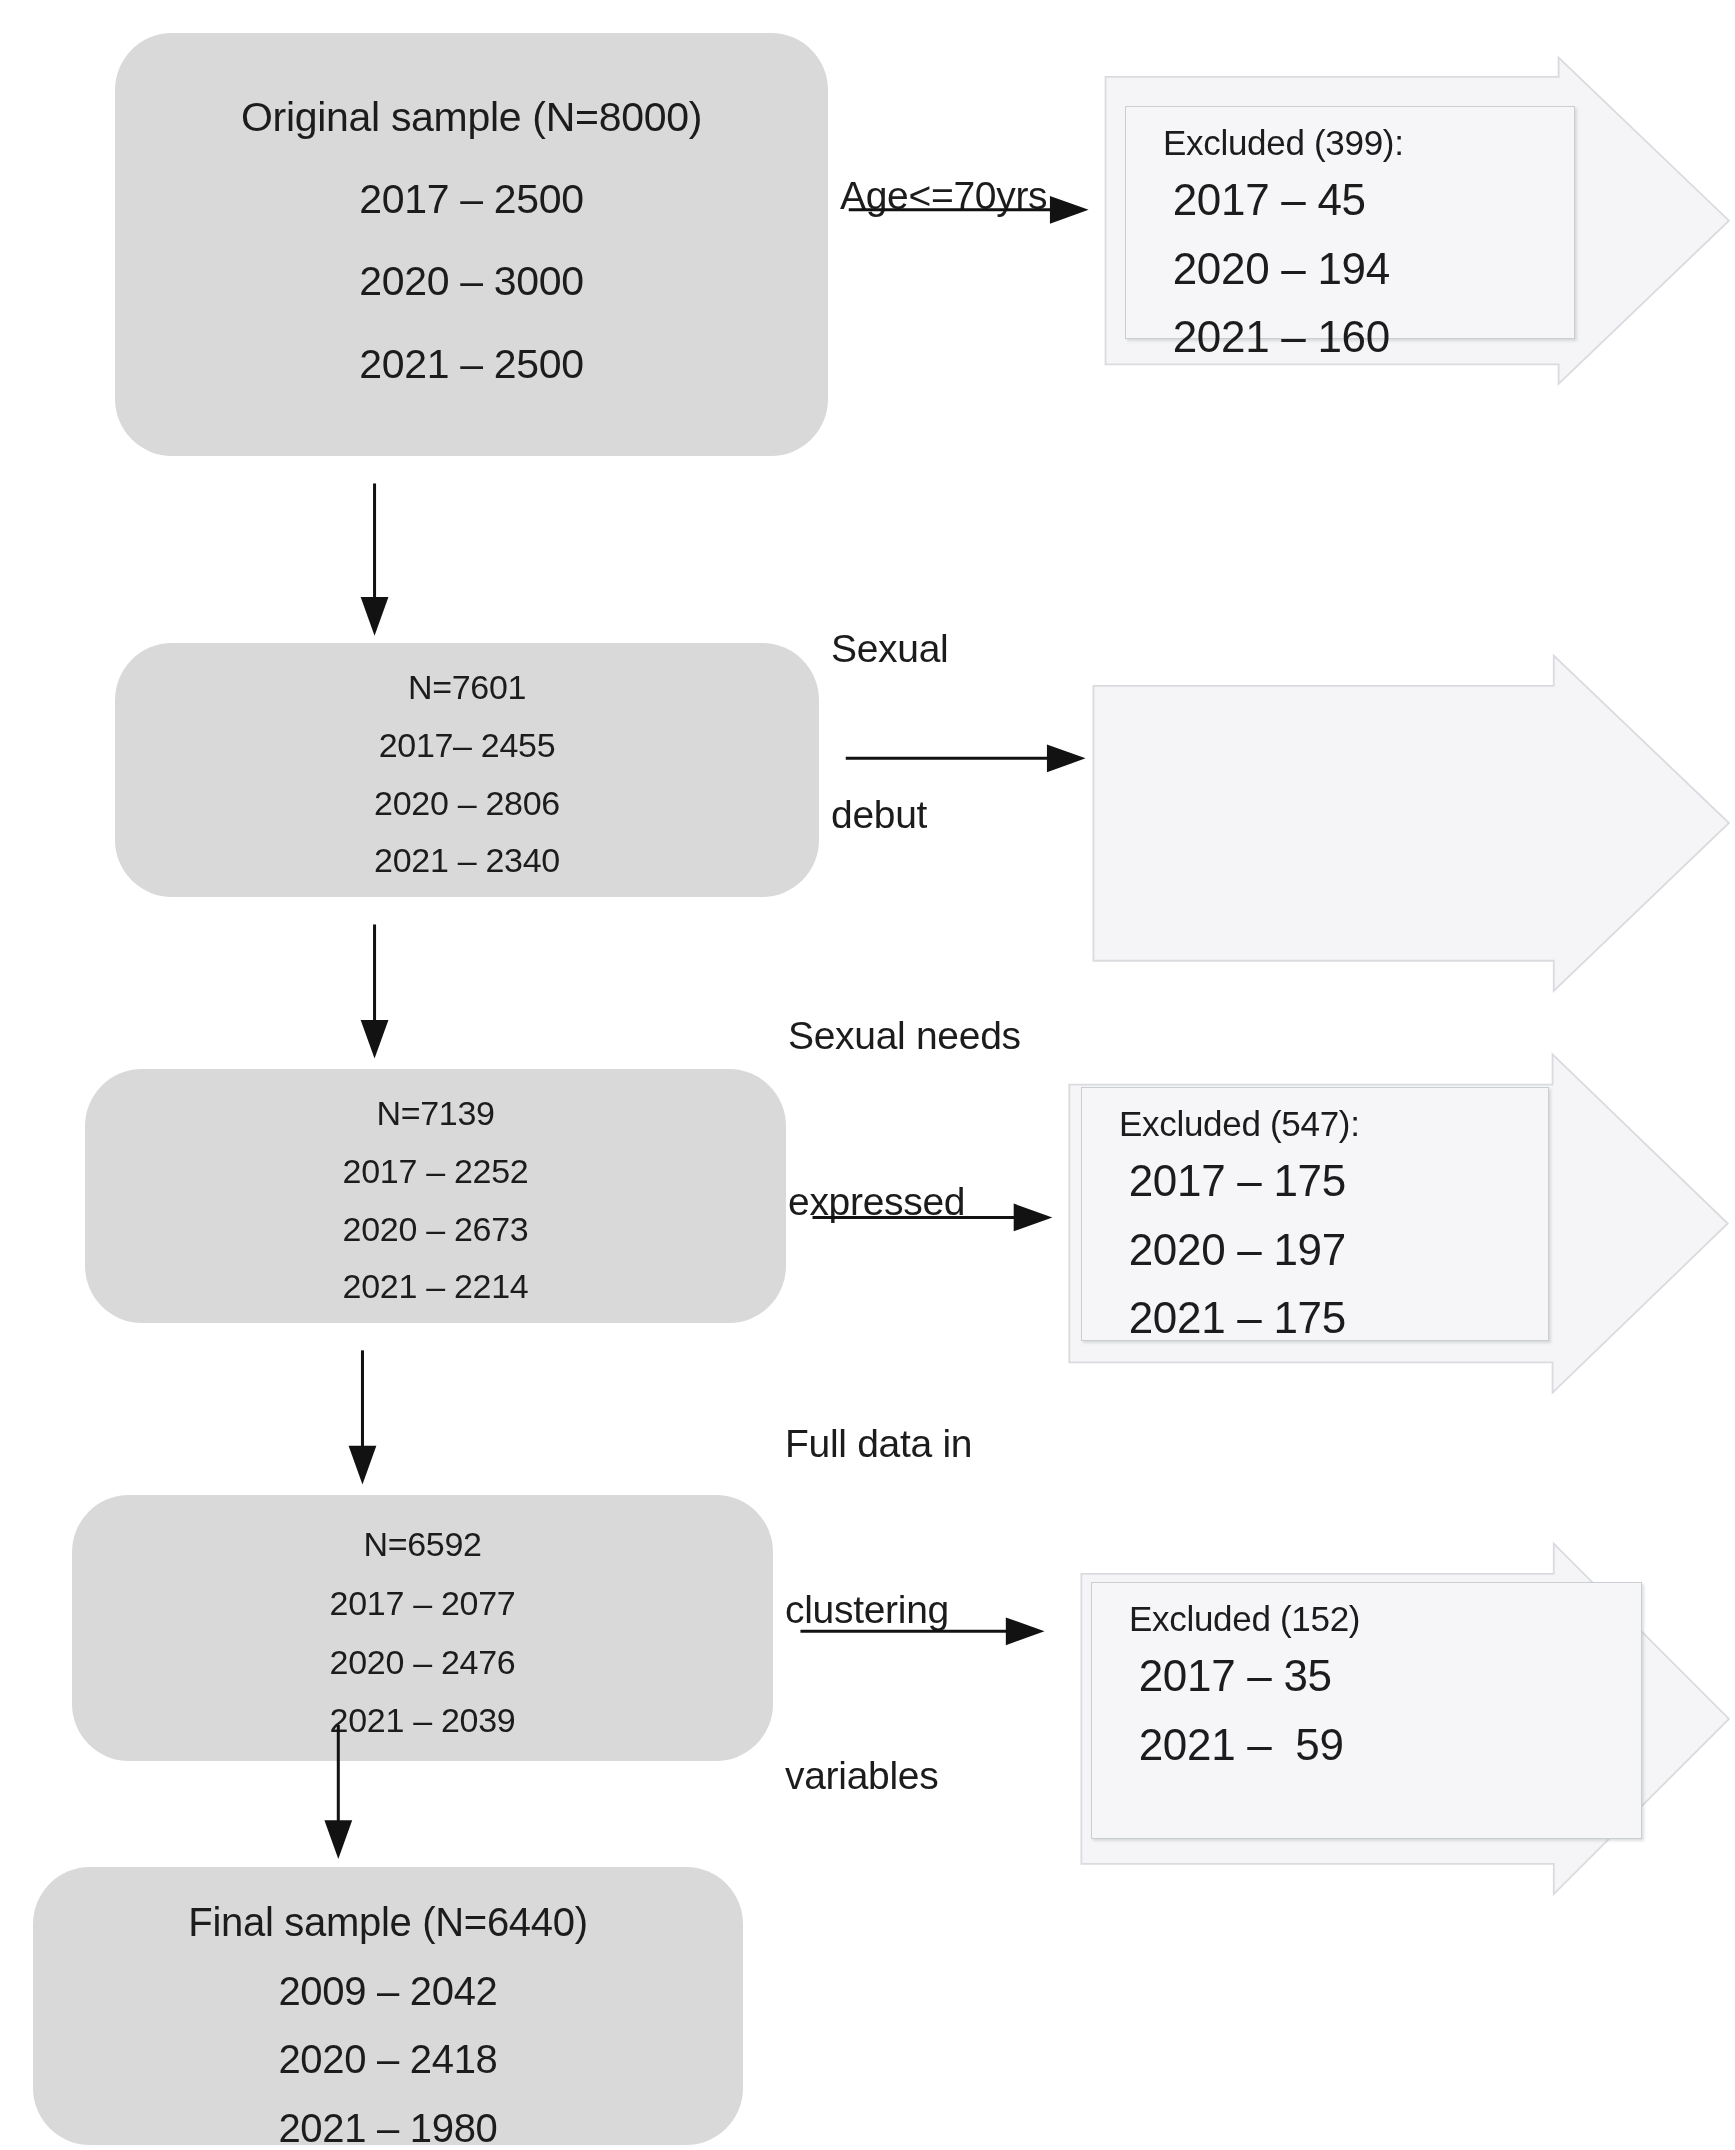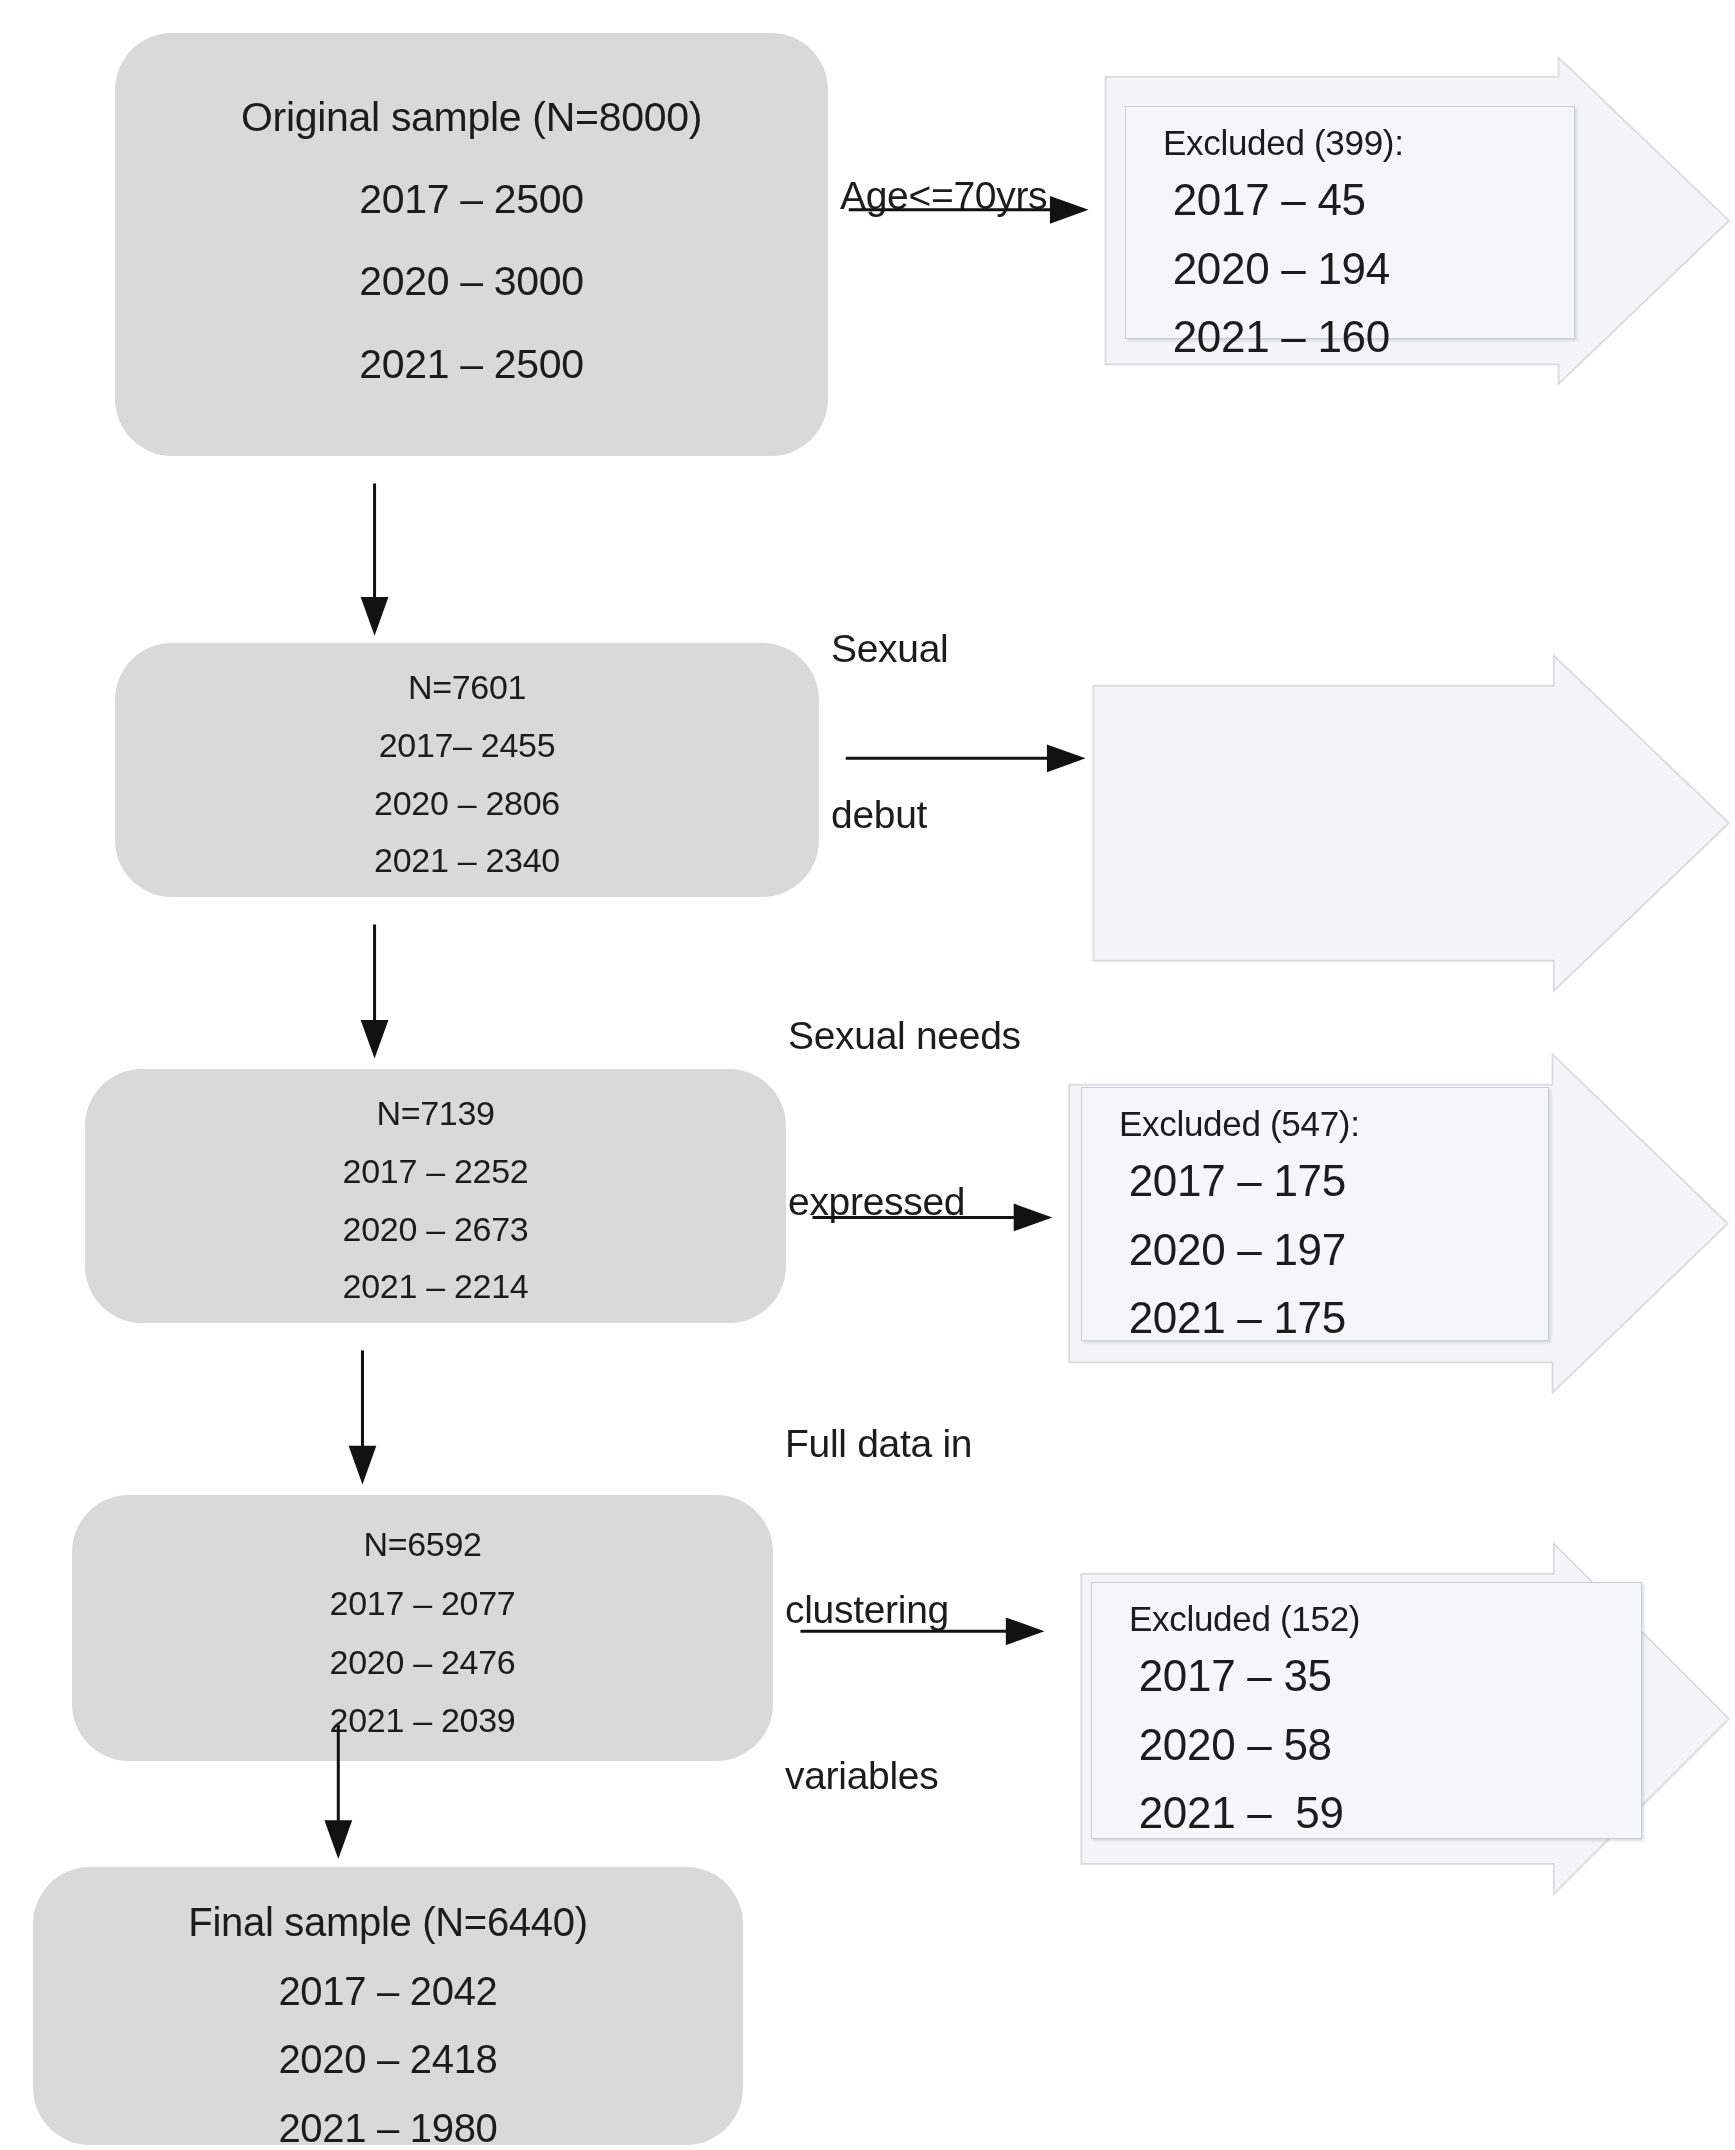--- a/index.html
+++ b/index.html
@@ -90,21 +90,21 @@
 
   <div class="mbox" id="box-4">
     <div class="ln">N=6592</div>
     <div class="ln">2017 – 2077</div>
     <div class="ln">2020 – 2476</div>
     <div class="ln">2021 – 2039</div>
   </div>
 
   <div class="mbox" id="box-5">
     <div class="ln">Final sample (N=6440)</div>
-    <div class="ln">2017 – 2042</div>
+    <div class="ln">2009 – 2042</div>
     <div class="ln">2020 – 2418</div>
     <div class="ln">2021 – 1980</div>
   </div>
 
   <div class="crit" id="crit-1">
     <div>Age&lt;=70yrs</div>
   </div>
   <div class="crit" id="crit-2">
     <div>Sexual</div>
     <div>debut</div>
@@ -127,21 +127,20 @@
   </div>
   <div class="xrect" id="xrect-3">
     <div class="xhead">Excluded (547):</div>
     <div class="xline">2017 – 175</div>
     <div class="xline">2020 – 197</div>
     <div class="xline">2021 – 175</div>
   </div>
   <div class="xrect" id="xrect-4">
     <div class="xhead">Excluded (152)</div>
     <div class="xline">2017 – 35</div>
-    <div class="xline">2020 – 58</div>
     <div class="xline">2021 –  59</div>
   </div>
 
   <svg id="connector-layer" width="1735" height="2151" viewBox="0 0 2872 3560">
     <g>
       <line class="conn-line" x1="620" y1="800" x2="620" y2="995"></line>
       <polygon class="conn-head" points="597,988 643,988 620,1052"></polygon>
     </g>
     <g>
       <line class="conn-line" x1="620" y1="1530" x2="620" y2="1695"></line>

